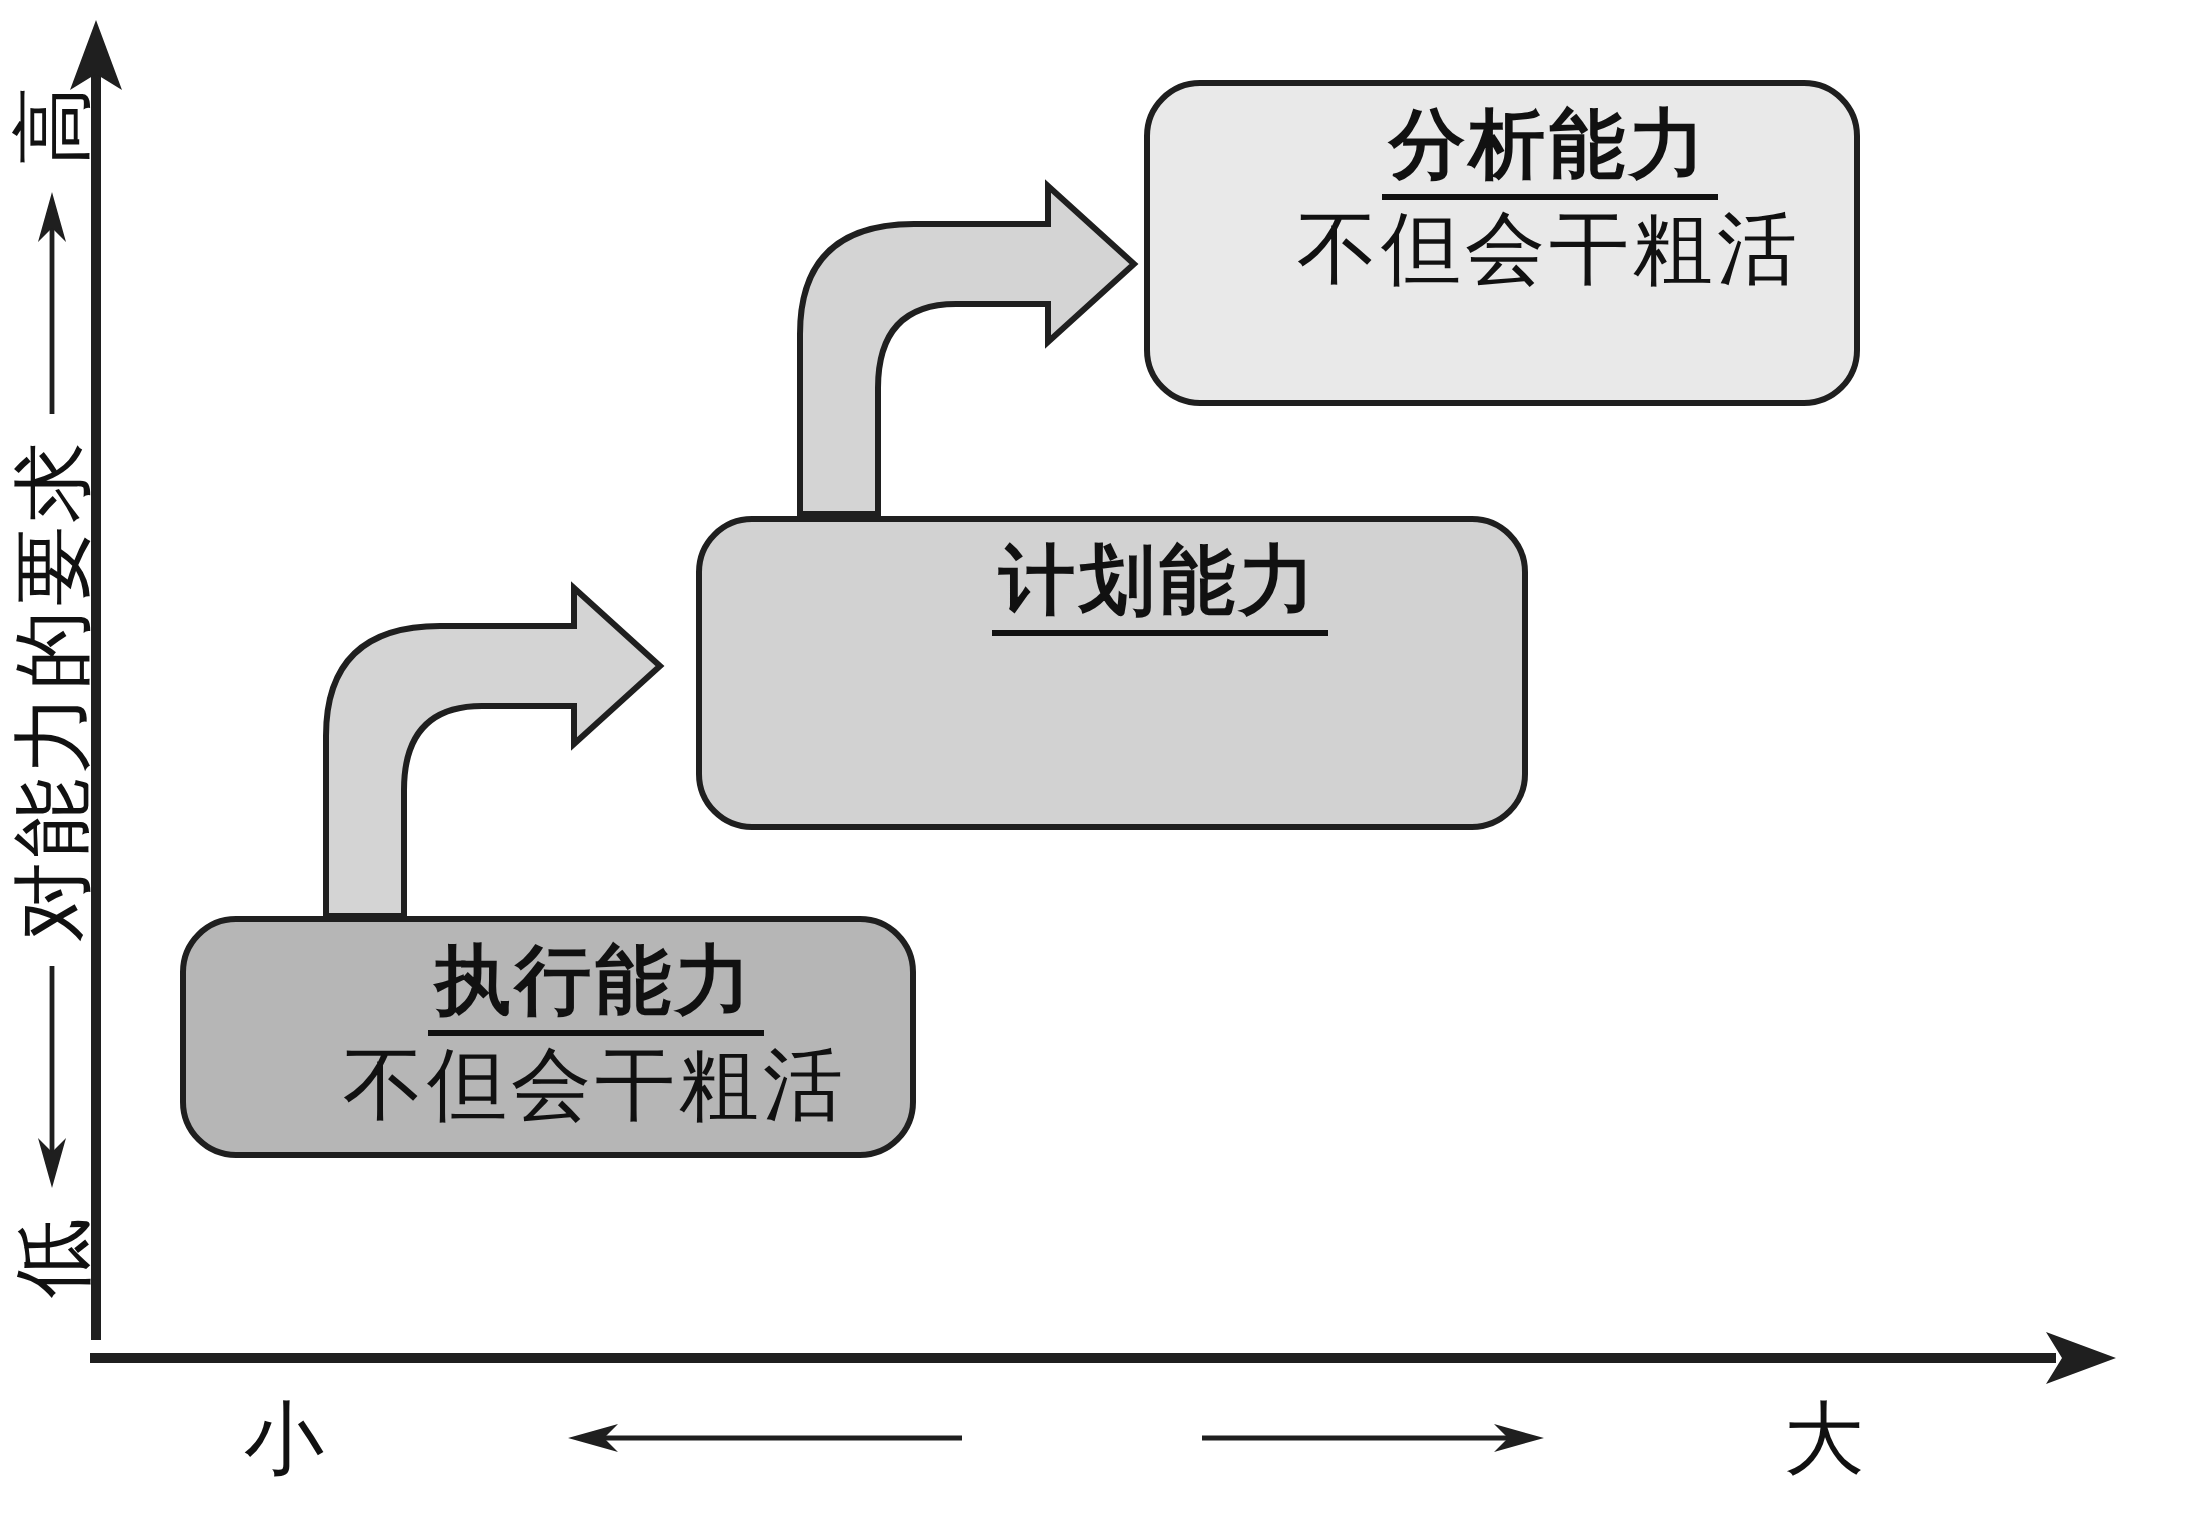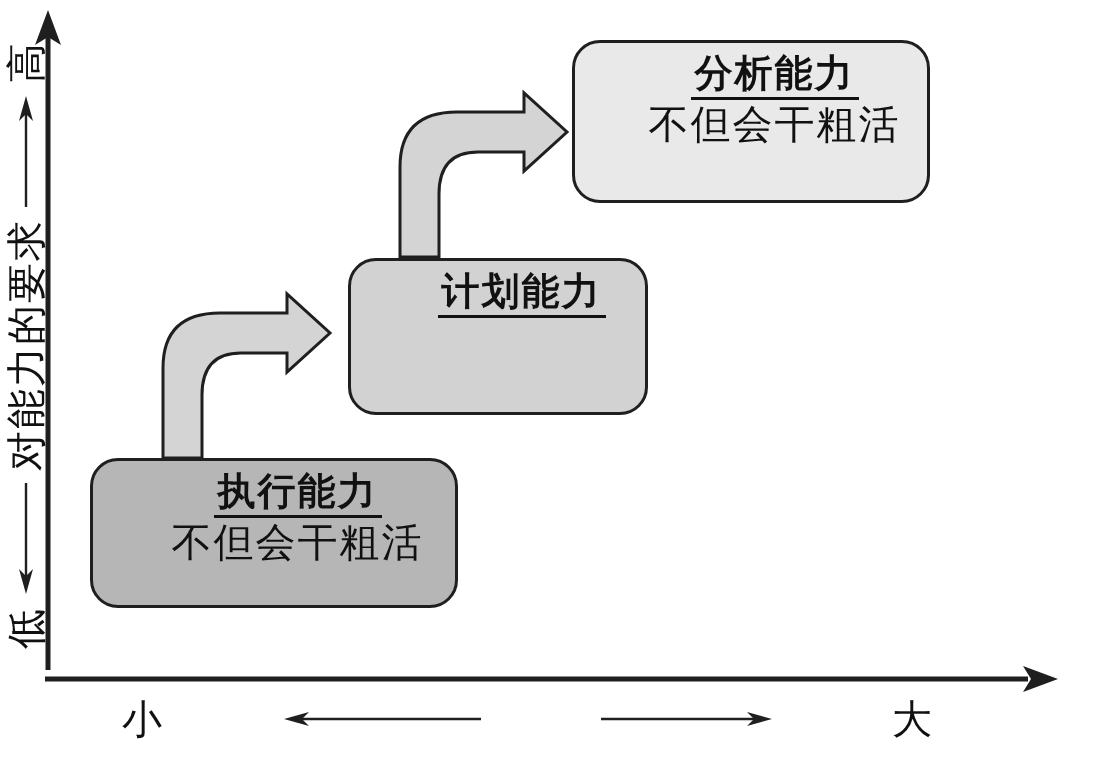--- a/index.html
+++ b/index.html
@@ -18,22 +18,22 @@
   .box .t {
     display:inline-block;
     font-family:"Liberation Sans", sans-serif;
     font-weight:700; font-size:38px; line-height:44px; letter-spacing:2px;
     border-bottom:3px solid #111111; padding:0 4px 2px 4px;
   }
   .box .l {
     font-family:"Liberation Serif", serif;
     font-size:40px; line-height:50px; letter-spacing:2px; white-space:nowrap;
   }
-  .box1 { left:90px;  top:458px; width:368px; height:150px; }
-  .box2 { left:348px; top:258px; width:300px; height:157px; }
+  .box1 { left:90px;  top:458px; width:368px; height:121px; }
+  .box2 { left:348px; top:258px; width:416px; height:157px; }
   .box3 { left:572px; top:40px;  width:358px; height:163px; }
 
   
   .ylabel {
     position:absolute; left:-279px; top:322px; width:610px; height:46px;
     transform:rotate(-90deg); transform-origin:center;
     display:flex; align-items:center; justify-content:center; gap:12px;
     font-size:40px; letter-spacing:2px; white-space:nowrap;
   }
   

